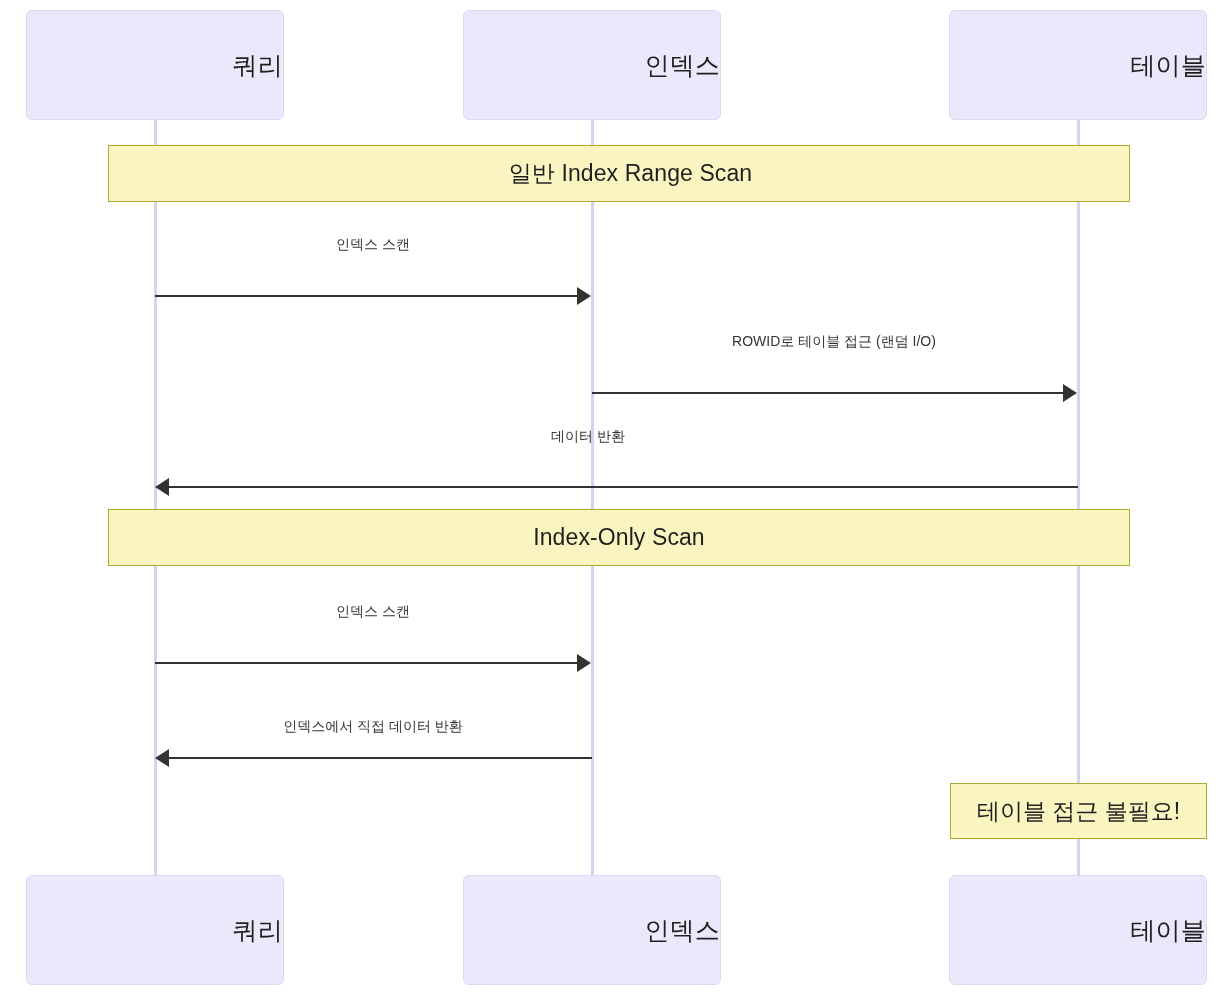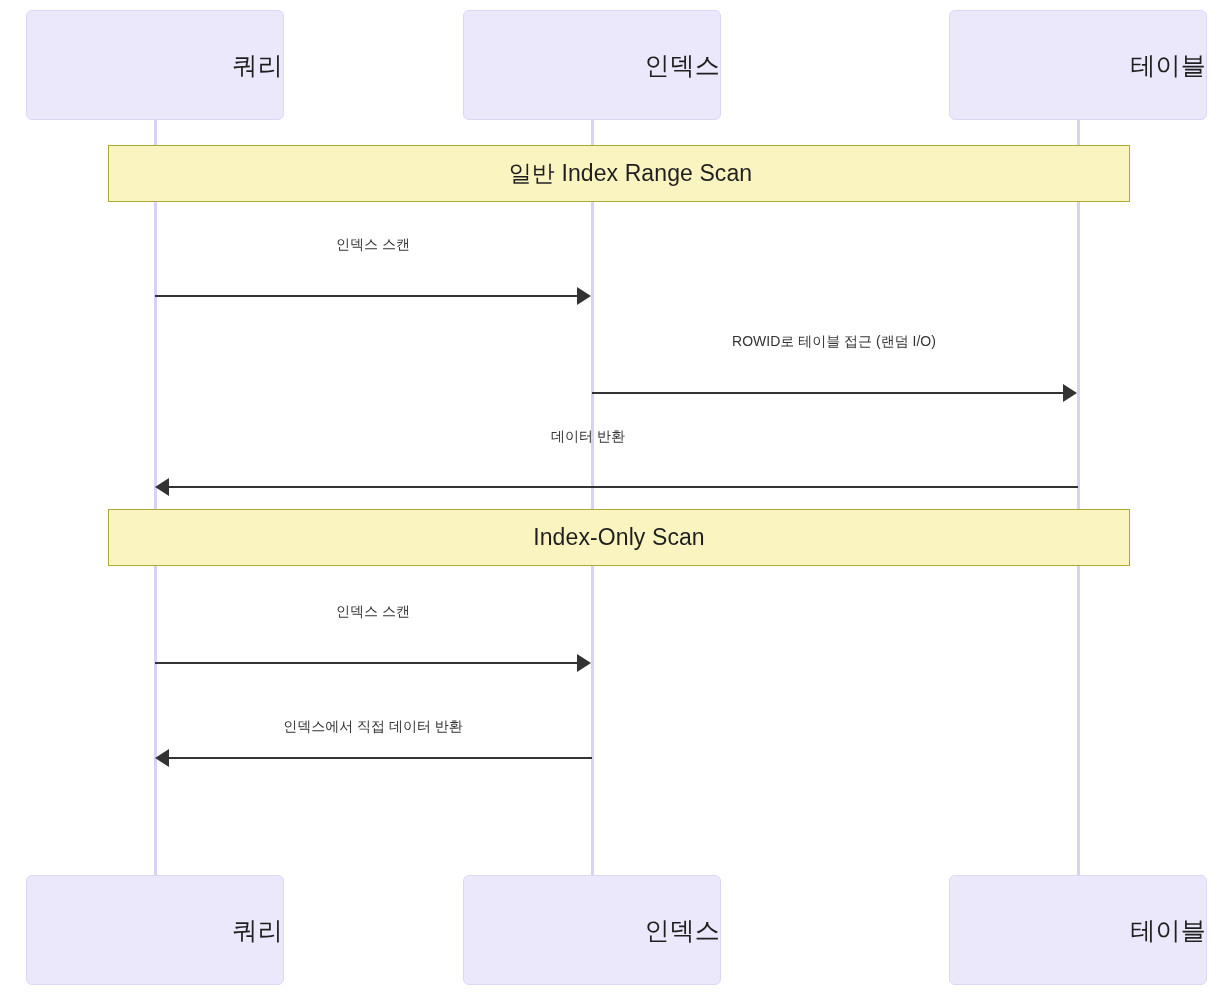--- a/index.html
+++ b/index.html
@@ -141,20 +141,23 @@
   </div>
 
   <div class="msg-label" style="left:373px; top:603px;">인덱스 스캔</div>
   <div class="msg-line" style="left:155px; top:662px; width:423px;"></div>
   <div class="arrow-head right" style="left:577px; top:654px;"></div>
 
   <div class="msg-label" style="left:373px; top:718px;">인덱스에서 직접 데이터 반환</div>
   <div class="msg-line" style="left:168px; top:757px; width:424px;"></div>
   <div class="arrow-head left" style="left:155px; top:749px;"></div>
 
+  <div class="note" style="left:950px; top:783px; width:257px; height:56px;">
+    <span>테이블 접근 불필요!</span>
+  </div>
 
   <div class="participant" style="left:26px; top:875px; width:258px;">
     <span>쿼리</span>
   </div>
   <div class="participant" style="left:463px; top:875px; width:258px;">
     <span>인덱스</span>
   </div>
   <div class="participant" style="left:949px; top:875px; width:258px;">
     <span>테이블</span>
   </div>

